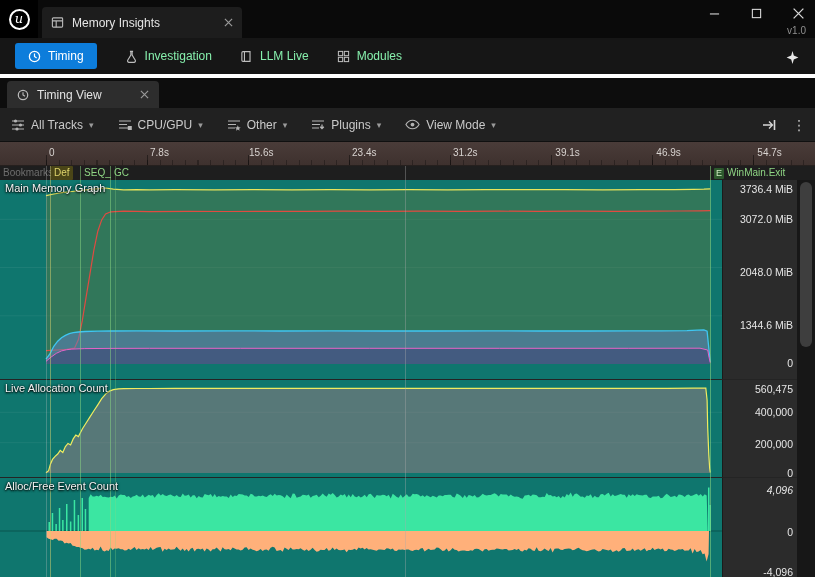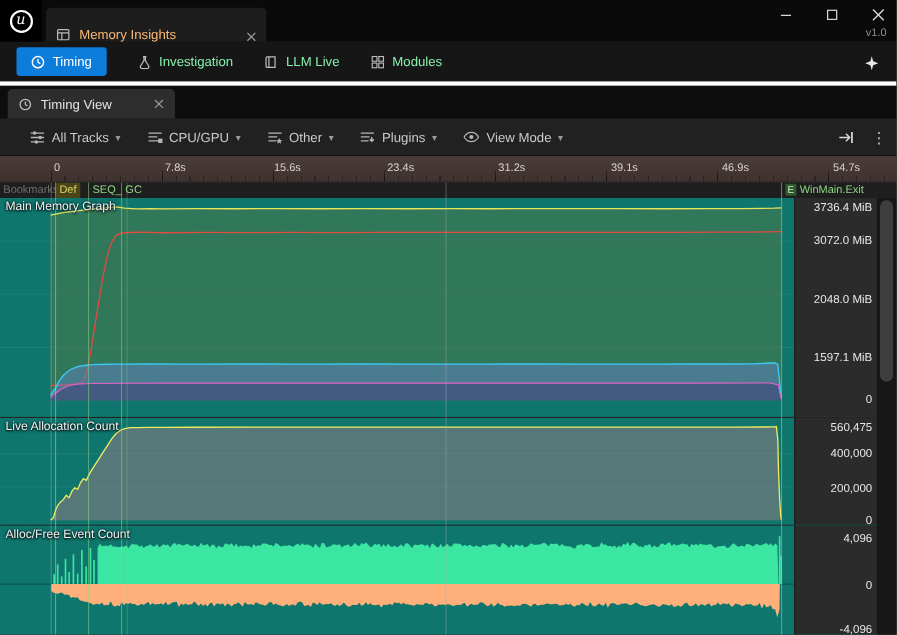--- a/index.html
+++ b/index.html
@@ -1,37 +1,37 @@
 <!DOCTYPE html>
 <html><head>
 <meta charset="utf-8">
 <style>
   *{margin:0;padding:0;box-sizing:border-box}
   html,body{width:815px;height:577px;overflow:hidden}
   body{background:#3f3f3f;font-family:"Liberation Sans",sans-serif;color:#c8c8c8;position:relative;font-size:12px}
   .titlebar{position:absolute;top:0;left:0;right:0;height:38px;background:#0a0a0a}
   .logo{position:absolute;left:0;top:0;width:38px;height:38px;background:#000;display:flex;align-items:center;justify-content:center}
   .logo-circle{width:21px;height:21px;border:2px solid #fff;border-radius:50%;display:flex;align-items:center;justify-content:center;color:#fff;font-family:"DejaVu Serif",serif;font-style:italic;font-size:13px;line-height:1;padding-bottom:2px}
-  .doc-tab{position:absolute;left:42px;top:7px;width:200px;height:31px;background:#1d1d1d;border-radius:4px 4px 0 0;display:flex;align-items:flex-end;gap:8px;padding:0 9px;color:#fdba74}
+  .doc-tab{position:absolute;left:42px;top:7px;width:200px;height:31px;background:#1d1d1d;border-radius:4px 4px 0 0;display:flex;align-items:center;gap:8px;padding:0 9px;color:#e5e5e5}
   .doc-tab .ticon{color:#b9b9b9;display:flex}
   .doc-tab .tclose{margin-left:auto;color:#9a9a9a;display:flex;cursor:pointer}
   .win-controls{position:absolute;right:8px;top:3px;display:flex;gap:24px;align-items:center;color:#d8d8d8}
   .wbtn{width:18px;height:20px;display:flex;align-items:center;justify-content:center;cursor:pointer}
   .version{position:absolute;right:9px;top:25px;font-size:10px;color:#8f8f8f}
   .toolbar{position:absolute;top:38px;left:0;right:0;height:40px;background:#161616;border-bottom:4px solid #ffffff;display:flex;align-items:center;padding-left:15px;gap:28px}
   .tool-btn{display:flex;align-items:center;gap:7px;color:#86efac;cursor:pointer}
   .tool-btn .i{display:flex;color:#bdbdbd}
   .tool-btn.active{background:#0d7ddb;color:#fff;padding:6px 13px;border-radius:3px}
   .tool-btn.active .i{color:#fff}
   .toolbar-spark{position:absolute;right:15px;top:12px;cursor:pointer;display:flex}
   .viewtabs{position:absolute;top:78px;left:0;right:0;height:30px;background:#0d0d0d;display:flex;align-items:flex-end;padding-left:7px}
   .vtab{height:27px;min-width:152px;background:#2d2d2d;border-radius:4px 4px 0 0;display:flex;align-items:center;gap:8px;padding:0 10px;color:#e2e2e2;cursor:pointer}
   .vtab .ticon{color:#bdbdbd;display:flex}
   .vtab .tclose{margin-left:auto;color:#9a9a9a;display:flex}
-  .filterbar{position:absolute;top:108px;left:0;right:0;height:34px;background:#212121;border-bottom:1px solid #101010;display:flex;align-items:center;padding-left:27px;gap:24px;color:#cacaca}
+  .filterbar{position:absolute;top:108px;left:0;right:0;height:34px;background:#212121;border-bottom:1px solid #101010;display:flex;align-items:center;padding-left:11px;gap:24px;color:#cacaca}
   .fitem{display:flex;align-items:center;gap:6px;cursor:pointer}
   .fitem .i{display:flex;color:#b5b5b5}
   .chev{font-size:9px;color:#9a9a9a}
   .fb-right{position:absolute;right:9px;top:0;height:34px;display:flex;align-items:center;gap:16px}
   .more-dots{font-size:14px;color:#c0c0c0;line-height:1;cursor:pointer}
   .timeline{position:absolute;top:142px;left:0;right:0;bottom:0}
   .ruler{position:absolute;top:0;left:0;right:0;height:24px;background:linear-gradient(#4a3c39,#3e312e);border-bottom:1px solid #26201e;overflow:hidden;cursor:ew-resize}
   .ticks-minor{position:absolute;bottom:0;left:46px;right:0;height:5px;background:repeating-linear-gradient(to right,rgba(0,0,0,.3) 0,rgba(0,0,0,.3) 1px,transparent 1px,transparent 12.625px)}
   .ticks-major{position:absolute;bottom:0;left:46px;right:0;height:10px;background:repeating-linear-gradient(to right,rgba(0,0,0,.42) 0,rgba(0,0,0,.42) 1px,transparent 1px,transparent 101px)}
   .rlab{position:absolute;top:5px;font-size:10px;color:#d8d3d0;white-space:nowrap}
@@ -250,21 +250,21 @@
           <path d="M46.0 179.1 L49.9 173.9 L53.8 166.3 L57.7 161.2 L61.5 157.7 L65.4 155.4 L69.3 153.7 L73.2 152.7 L78.4 152.0 L84.8 151.5 L97.8 151.2 L110.8 151.0 L136.6 150.9 L175.5 151.0 L227.3 150.9 L279.1 151.0 L330.9 150.9 L382.7 151.0 L434.5 151.0 L486.3 150.9 L538.1 151.0 L589.9 151.0 L628.8 150.9 L661.1 150.9 L687.0 150.7 L697.4 150.2 L703.9 149.8 L707.1 151.1 L708.4 164.2 L709.7 176.9 L710.3 182.1 L710.3 184.0 L46.0 184.0 Z" fill="rgba(100,130,195,0.5)"></path>
           <path d="M46.0 179.1 L49.9 173.9 L53.8 166.3 L57.7 161.2 L61.5 157.7 L65.4 155.4 L69.3 153.7 L73.2 152.7 L78.4 152.0 L84.8 151.5 L97.8 151.2 L110.8 151.0 L136.6 150.9 L175.5 151.0 L227.3 150.9 L279.1 151.0 L330.9 150.9 L382.7 151.0 L434.5 151.0 L486.3 150.9 L538.1 151.0 L589.9 151.0 L628.8 150.9 L661.1 150.9 L687.0 150.7 L697.4 150.2 L703.9 149.8 L707.1 151.1 L708.4 164.2 L709.7 176.9 L710.3 182.1" fill="none" stroke="#3fc6f2" stroke-width="1.3"></path>
           <path d="M46.0 181.3 L51.2 177.0 L56.4 173.3 L61.5 170.9 L66.7 169.7 L71.9 169.1 L84.8 168.6 L110.8 168.4 L149.6 168.3 L240.3 168.3 L369.8 168.3 L499.3 168.3 L628.8 168.3 L700.0 168.2 L707.7 170.0 L709.0 177.2 L710.3 182.7 L710.3 184.0 L46.0 184.0 Z" fill="rgba(60,50,110,0.45)"></path>
           <path d="M46.0 181.3 L51.2 177.0 L56.4 173.3 L61.5 170.9 L66.7 169.7 L71.9 169.1 L84.8 168.6 L110.8 168.4 L149.6 168.3 L240.3 168.3 L369.8 168.3 L499.3 168.3 L628.8 168.3 L700.0 168.2 L707.7 170.0 L709.0 177.2 L710.3 182.7" fill="none" stroke="#e563c8" stroke-width="1"></path>
         </svg>
       <span class="track-title">Main Memory Graph</span>
       <div class="ycol">
           <span class="ylab" style="top: 3px;">3736.4 MiB</span>
           <span class="ylab" style="top: 33px;">3072.0 MiB</span>
           <span class="ylab" style="top: 86px;">2048.0 MiB</span>
-          <span class="ylab" style="top: 139px;">1597.1 MiB</span>
+          <span class="ylab" style="top: 139px;">1344.6 MiB</span>
           <span class="ylab" style="top: 177px;">0</span>
         </div>
     </div>
     <div class="track track-live">
       <svg class="chart" width="722" height="98" viewBox="0 0 722 98">
           <line x1="0" x2="722" y1="32.3" y2="32.3" stroke="rgba(255,255,255,0.06)"></line>
           <line x1="0" x2="722" y1="62.7" y2="62.7" stroke="rgba(255,255,255,0.06)"></line>
           <path d="M46.0 92.8 L48.6 90.7 L50.5 83.9 L52.5 79.4 L55.1 76.3 L57.7 74.0 L60.2 70.3 L62.8 72.5 L65.4 66.5 L68.0 63.4 L70.6 64.9 L73.2 58.9 L75.8 55.1 L78.4 56.6 L82.3 49.0 L86.1 43.0 L90.0 36.9 L93.9 30.8 L97.8 24.8 L101.7 18.7 L105.6 14.1 L109.5 11.1 L113.3 9.6 L118.5 8.8 L123.7 8.7 L136.6 8.5 L149.6 8.5 L175.5 8.4 L240.3 8.3 L305.0 8.3 L369.8 8.3 L434.5 8.3 L499.3 8.3 L564.0 8.3 L628.8 8.3 L667.6 8.3 L693.5 8.2 L702.6 8.1 L705.8 8.0 L707.1 20.2 L707.7 47.5 L708.8 74.8 L709.7 88.5 L710.3 92.5 L710.3 93.0 L46.0 93.0 Z" fill="rgba(168,124,132,0.48)"></path>
           <path d="M46.0 92.8 L48.6 90.7 L50.5 83.9 L52.5 79.4 L55.1 76.3 L57.7 74.0 L60.2 70.3 L62.8 72.5 L65.4 66.5 L68.0 63.4 L70.6 64.9 L73.2 58.9 L75.8 55.1 L78.4 56.6 L82.3 49.0 L86.1 43.0 L90.0 36.9 L93.9 30.8 L97.8 24.8 L101.7 18.7 L105.6 14.1 L109.5 11.1 L113.3 9.6 L118.5 8.8 L123.7 8.7 L136.6 8.5 L149.6 8.5 L175.5 8.4 L240.3 8.3 L305.0 8.3 L369.8 8.3 L434.5 8.3 L499.3 8.3 L564.0 8.3 L628.8 8.3 L667.6 8.3 L693.5 8.2 L702.6 8.1 L705.8 8.0 L707.1 20.2 L707.7 47.5 L708.8 74.8 L709.7 88.5 L710.3 92.5" fill="none" stroke="#f0ec60" stroke-width="1.2"></path>
         </svg>
@@ -290,21 +290,21 @@
           <rect x="73.7" width="1.5" y="22.0" height="31.0" fill="#3be6a2"></rect>
           <rect x="77.6" width="1.5" y="37.0" height="16.0" fill="#3be6a2"></rect>
           <rect x="81.5" width="1.5" y="20.0" height="33.0" fill="#3be6a2"></rect>
           <rect x="84.7" width="1.5" y="31.0" height="22.0" fill="#3be6a2"></rect>
           <rect x="708.0" width="1.5" y="9.5" height="43.5" fill="#3be6a2"></rect>
           <rect x="709.3" width="1.5" y="27.0" height="26.0" fill="#3be6a2"></rect>
           <path d="M46.6 53.0 L46.6 59.3 L48.6 60.8 L50.6 61.2 L52.6 62.1 L54.6 60.8 L56.6 60.8 L58.6 62.7 L60.6 62.5 L62.6 63.0 L64.6 65.6 L66.6 64.8 L68.6 65.5 L70.6 65.0 L72.6 67.8 L74.6 68.1 L76.6 69.1 L78.6 69.0 L80.6 69.8 L82.6 70.3 L84.6 71.8 L86.6 71.4 L88.6 70.8 L90.6 71.6 L92.6 69.8 L94.6 72.5 L96.6 71.7 L98.6 72.3 L100.6 68.6 L102.6 72.4 L104.6 73.6 L106.6 72.3 L108.6 73.1 L110.6 69.6 L112.6 71.9 L114.6 70.4 L116.6 70.8 L118.6 70.2 L120.6 71.2 L122.6 71.2 L124.6 72.4 L126.6 72.2 L128.6 70.8 L130.6 72.1 L132.6 70.6 L134.6 69.0 L136.6 72.0 L138.6 70.2 L140.6 71.5 L142.6 71.1 L144.6 71.4 L146.6 70.4 L148.6 72.0 L150.6 69.1 L152.6 72.1 L154.6 71.1 L156.6 69.7 L158.6 69.3 L160.6 69.1 L162.6 73.8 L164.6 70.7 L166.6 72.0 L168.6 70.6 L170.6 71.7 L172.6 71.6 L174.6 71.3 L176.6 68.7 L178.6 70.9 L180.6 72.8 L182.6 70.6 L184.6 73.0 L186.6 71.0 L188.6 73.4 L190.6 70.7 L192.6 69.7 L194.6 73.4 L196.6 70.9 L198.6 70.7 L200.6 71.6 L202.6 70.4 L204.6 73.4 L206.6 70.6 L208.6 71.5 L210.6 73.4 L212.6 71.3 L214.6 71.2 L216.6 69.6 L218.6 71.4 L220.6 73.4 L222.6 69.3 L224.6 71.3 L226.6 71.5 L228.6 71.0 L230.6 72.3 L232.6 69.6 L234.6 70.4 L236.6 71.6 L238.6 71.6 L240.6 72.6 L242.6 71.7 L244.6 69.5 L246.6 69.2 L248.6 72.0 L250.6 70.6 L252.6 71.7 L254.6 72.3 L256.6 73.2 L258.6 72.6 L260.6 71.1 L262.6 73.0 L264.6 71.8 L266.6 71.5 L268.6 72.7 L270.6 69.7 L272.6 68.8 L274.6 69.4 L276.6 72.9 L278.6 72.5 L280.6 72.0 L282.6 73.8 L284.6 69.4 L286.6 70.7 L288.6 71.9 L290.6 69.4 L292.6 71.5 L294.6 71.5 L296.6 71.1 L298.6 71.3 L300.6 70.3 L302.6 71.8 L304.6 72.8 L306.6 71.3 L308.6 72.9 L310.6 71.7 L312.6 69.8 L314.6 71.9 L316.6 73.7 L318.6 73.2 L320.6 71.8 L322.6 72.1 L324.6 71.9 L326.6 69.9 L328.6 72.7 L330.6 71.9 L332.6 69.5 L334.6 71.9 L336.6 70.5 L338.6 71.9 L340.6 72.2 L342.6 71.9 L344.6 71.6 L346.6 74.2 L348.6 71.8 L350.6 72.0 L352.6 71.7 L354.6 70.8 L356.6 72.3 L358.6 69.6 L360.6 70.5 L362.6 69.8 L364.6 71.5 L366.6 69.9 L368.6 71.4 L370.6 71.3 L372.6 71.7 L374.6 72.3 L376.6 72.7 L378.6 71.4 L380.6 71.6 L382.6 71.8 L384.6 72.1 L386.6 70.2 L388.6 70.4 L390.6 71.5 L392.6 70.6 L394.6 72.8 L396.6 73.1 L398.6 71.6 L400.6 71.8 L402.6 71.5 L404.6 72.1 L406.6 71.4 L408.6 71.6 L410.6 72.4 L412.6 73.0 L414.6 72.1 L416.6 71.8 L418.6 72.2 L420.6 70.6 L422.6 70.1 L424.6 73.6 L426.6 72.1 L428.6 70.8 L430.6 72.0 L432.6 71.8 L434.6 71.5 L436.6 69.4 L438.6 69.8 L440.6 71.2 L442.6 73.0 L444.6 72.6 L446.6 70.4 L448.6 73.4 L450.6 72.3 L452.6 69.9 L454.6 71.8 L456.6 72.0 L458.6 73.5 L460.6 72.7 L462.6 72.6 L464.6 72.5 L466.6 73.0 L468.6 72.9 L470.6 72.3 L472.6 72.8 L474.6 71.0 L476.6 70.8 L478.6 71.1 L480.6 72.2 L482.6 73.6 L484.6 71.3 L486.6 70.9 L488.6 72.7 L490.6 72.0 L492.6 71.8 L494.6 71.7 L496.6 70.6 L498.6 70.8 L500.6 71.3 L502.6 71.4 L504.6 70.9 L506.6 71.1 L508.6 72.5 L510.6 72.3 L512.6 72.0 L514.6 70.9 L516.6 72.0 L518.6 70.8 L520.6 73.0 L522.6 73.6 L524.6 71.8 L526.6 72.4 L528.6 70.2 L530.6 70.8 L532.6 72.4 L534.6 73.0 L536.6 69.2 L538.6 72.7 L540.6 73.3 L542.6 72.2 L544.6 70.6 L546.6 72.1 L548.6 72.9 L550.6 70.0 L552.6 74.5 L554.6 70.8 L556.6 70.5 L558.6 70.4 L560.6 71.8 L562.6 71.9 L564.6 70.9 L566.6 70.8 L568.6 70.4 L570.6 70.8 L572.6 72.3 L574.6 71.7 L576.6 70.6 L578.6 69.8 L580.6 71.2 L582.6 72.2 L584.6 72.5 L586.6 73.2 L588.6 72.7 L590.6 71.9 L592.6 71.5 L594.6 71.3 L596.6 72.5 L598.6 73.5 L600.6 72.9 L602.6 71.0 L604.6 71.5 L606.6 71.9 L608.6 72.6 L610.6 71.4 L612.6 73.9 L614.6 73.3 L616.6 72.2 L618.6 73.7 L620.6 72.5 L622.6 70.3 L624.6 70.0 L626.6 73.0 L628.6 72.8 L630.6 72.5 L632.6 70.4 L634.6 73.1 L636.6 71.8 L638.6 71.3 L640.6 72.7 L642.6 71.6 L644.6 70.3 L646.6 73.3 L648.6 71.9 L650.6 72.0 L652.6 69.7 L654.6 71.9 L656.6 71.0 L658.6 70.5 L660.6 71.6 L662.6 70.5 L664.6 73.3 L666.6 73.1 L668.6 70.7 L670.6 71.4 L672.6 71.8 L674.6 73.1 L676.6 72.2 L678.6 71.2 L680.6 71.6 L682.6 71.1 L684.6 72.7 L686.6 72.6 L688.6 72.4 L690.6 70.2 L692.6 75.5 L694.6 70.9 L696.6 74.1 L698.6 73.6 L700.6 72.1 L702.6 76.2 L704.6 75.6 L706.6 83.4 L708.6 76.0 L709.0 53.0 Z" fill="#ffb07a"></path>
         </svg>
       <span class="track-title">Alloc/Free Event Count</span>
       <div class="ycol">
-          <span class="ylab" style="top: 6px;">4,096</span>
+          <span class="ylab" style="top: 6px; font-style: italic;">4,096</span>
           <span class="ylab" style="top: 48px;">0</span>
           <span class="ylab" style="top: 88px;">-4,096</span>
         </div>
     </div>
     <div class="vscroll">
       <div class="vthumb"></div>
     </div>
   </div>
   <div class="overlay" id="marker-lines">
       <div class="mline" style="left: 46px; background: rgba(200, 200, 200, 0.3);"></div>

